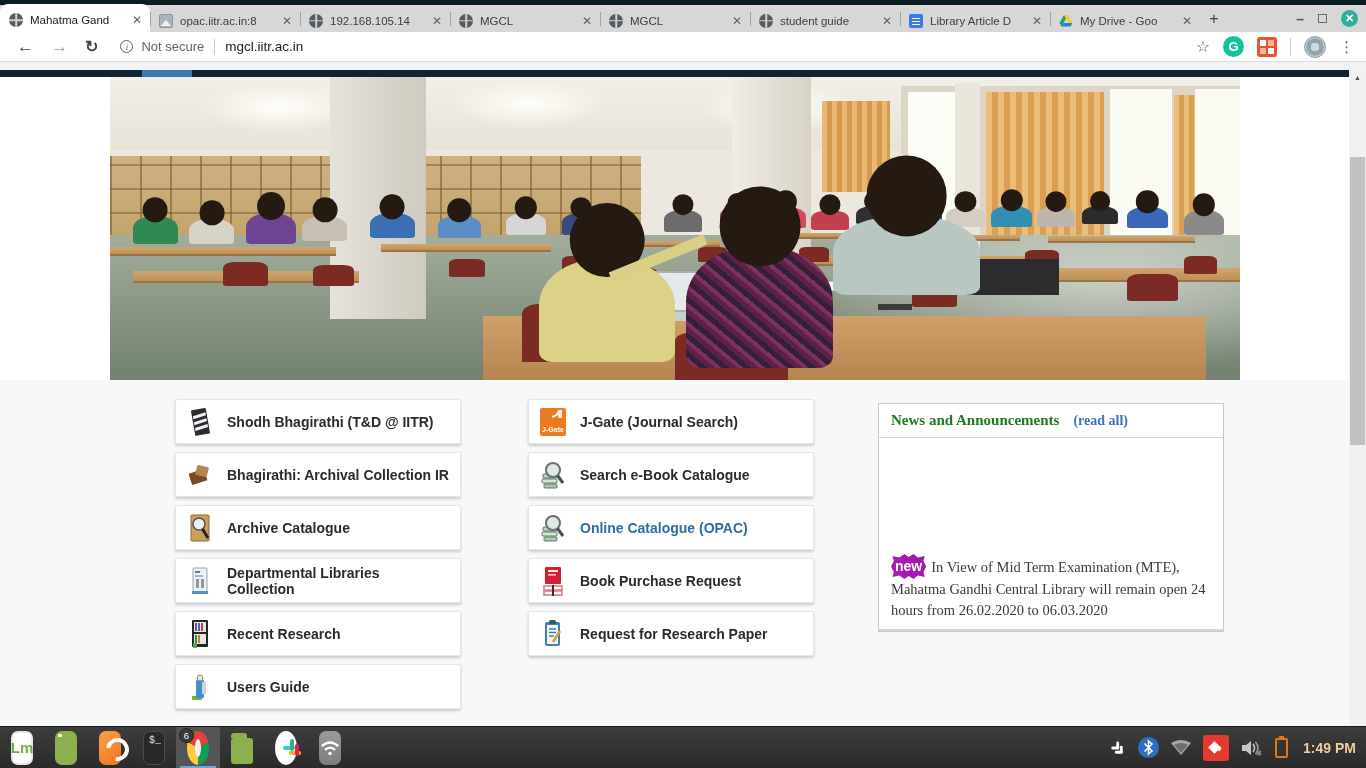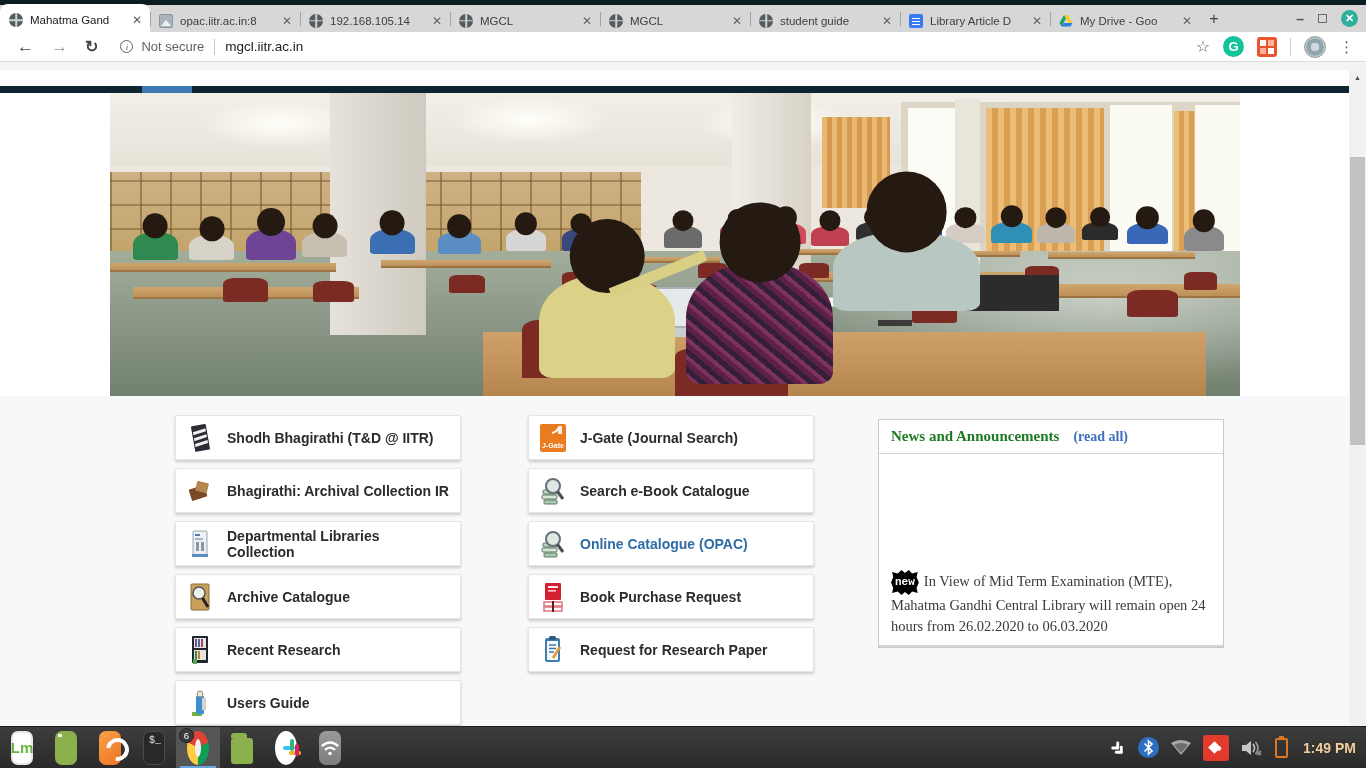--- a/index.html
+++ b/index.html
@@ -40,21 +40,21 @@
   .tb-right{display:flex;align-items:center;gap:13px;margin-right:12px;}
   .star{font-size:16px;color:#5f6368;}
   .ext-g{width:21px;height:21px;border-radius:50%;background:#15c39a;color:#fff;font-weight:bold;font-size:13px;display:flex;align-items:center;justify-content:center;}
   .ext-o{width:20px;height:20px;border-radius:3px;background:#e8552e;position:relative;overflow:hidden;}
   .ext-o::after{content:"";position:absolute;left:3px;top:3px;width:6px;height:6px;background:#fff;box-shadow:8px 0 0 #ffb199,0 8px 0 #ffb199,8px 8px 0 #fff;}
   .tbsep{width:1px;height:18px;background:#d0d0d0;}
   .avatar{width:22px;height:22px;border-radius:50%;background:radial-gradient(circle at 50% 50%,#cfd8dc 0 30%,#90a4ae 31% 60%,#b9c7cc 61%);border:1px solid #9e9e9e;}
   .dots{font-size:15px;color:#5f6368;letter-spacing:0;}
   
   .chromegap{position:absolute;top:62px;left:0;width:100%;height:8px;background:#f1f3f4;}
-  .viewport{position:absolute;top:70px;left:0;width:1349px;height:656px;background:#fff;overflow:hidden;margin-top:16px;}
+  .viewport{position:absolute;top:70px;left:0;width:1349px;height:656px;background:#fff;overflow:hidden;}
   .pagenav{position:absolute;top:0;left:0;width:100%;height:7px;background:#0e2433;}
   .pagenav .active-seg{position:absolute;left:142px;width:50px;height:7px;background:#3e78b2;}
   .contentbg{position:absolute;top:310px;left:0;width:100%;height:346px;background:#f7f8f9;}
   
   .scrollbar{position:absolute;top:70px;right:0;width:17px;height:656px;background:#f1f1f1;}
   .sb-up{position:absolute;top:4px;left:0;width:17px;text-align:center;font-size:7px;color:#505050;}
   .sb-thumb{position:absolute;top:87px;left:1px;width:15px;height:288px;background:#c1c1c1;}
   
   .photo{position:absolute;left:110px;top:7px;width:1130px;height:303px;overflow:hidden;background:#e8e4da;}
   .ph{position:absolute;}
@@ -68,22 +68,22 @@
   .clabel{margin-left:13px;font-size:14px;font-weight:bold;color:#2b2b2b;}
   .clabel.hl{color:#2e6da4;}
   
   .news{position:absolute;left:878px;top:333px;width:346px;background:#fff;border:1px solid #c9c9c9;}
   .news-head{height:34px;display:flex;align-items:center;padding:0 12px;border-bottom:1px solid #d4d4d4;font-family:"Liberation Serif",serif;}
   .news-title{color:#1d7a24;font-weight:bold;font-size:15px;}
   .news-readall{color:#3f6fbf;font-weight:bold;font-size:14px;margin-left:14px;cursor:pointer;}
   .news-item{padding:6px 12px 8px 12px;font-family:"Liberation Serif",serif;font-size:14.5px;color:#3a3a3a;line-height:21px;overflow:hidden;}
   .news-item.first{height:193px;border-bottom:2px solid #d4d4d4;display:flex;align-items:flex-end;}
   .news-item.second{height:73px;}
-  .badge{display:inline-block;background:#000000;color:#fff;font-family:Liberation Mono, monospace;
-         font-size:11px;font-weight:bold;padding:2px 4px;margin-right:5px;vertical-align:1px;
+  .badge{display:inline-block;background:#a21caf;color:#fff;font-family:Liberation Sans, sans-serif;
+         font-size:14px;font-weight:bold;padding:2px 4px;margin-right:5px;vertical-align:1px;
          clip-path:polygon(0% 50%,8% 28%,4% 8%,24% 14%,38% 0%,50% 12%,64% 0%,76% 14%,96% 8%,92% 28%,100% 50%,92% 72%,96% 92%,76% 86%,64% 100%,50% 88%,38% 100%,24% 86%,4% 92%,8% 72%);}
   
   .taskbar{position:absolute;bottom:0;left:0;width:100%;height:42px;background:linear-gradient(#3d3d3d,#2a2a2a);border-top:1px solid #1c1c1c;display:flex;align-items:center;}
   .dock{width:44px;height:42px;display:flex;align-items:center;justify-content:center;position:relative;cursor:pointer;}
   .dock.active{background:#555;}
   .dock.active::after{content:"";position:absolute;bottom:0;left:4px;right:4px;height:3px;background:#6aa6dd;}
   .ic{width:22px;height:34px;border-radius:7px;position:relative;}
   .ic-mint{background:#fff;display:flex;align-items:center;justify-content:center;color:#69b53f;font-weight:bold;font-size:15px;border:2px solid #e8e8e8;}
   .ic-desk{background:#8cb04e;}
   .ic-desk::before{content:"";position:absolute;left:3px;top:3px;width:4px;height:3px;background:#eef3e2;}
@@ -348,39 +348,39 @@
           <svg width="26" height="24" viewBox="0 0 26 24">
               <rect x="3" y="8" width="16" height="12" rx="1" fill="#7a4a26" transform="rotate(-18 11 14)"></rect>
               <rect x="9" y="3" width="12" height="10" rx="1" fill="#b5854f" transform="rotate(14 15 8)"></rect>
             </svg>
         </span>
         <span class="clabel">Bhagirathi: Archival Collection IR</span>
       </div>
       <div class="card">
         <span class="licon">
           <svg width="22" height="30" viewBox="0 0 22 30">
+              <rect x="2" y="2" width="18" height="26" rx="1" fill="#caa05e" stroke="#8f6a33"></rect>
+              <circle cx="10" cy="11" r="6" fill="#eef0ee" stroke="#555" stroke-width="1.5"></circle>
+              <line x1="13.5" y1="16" x2="19" y2="25" stroke="#222" stroke-width="3"></line>
+            </svg>
+        </span>
+        <span class="clabel">Archive Catalogue</span>
+      </div>
+      <div class="card">
+        <span class="licon">
+          <svg width="22" height="30" viewBox="0 0 22 30">
               <rect x="4" y="2" width="14" height="24" rx="1" fill="#eef0f2" stroke="#9aa4ac"></rect>
               <rect x="6" y="5" width="5" height="2" fill="#4a7fb5"></rect>
               <rect x="6" y="9" width="8" height="2" fill="#9db8cc"></rect>
               <rect x="7" y="13" width="3" height="9" fill="#8a98a4"></rect>
               <rect x="12" y="13" width="3" height="9" fill="#8a98a4"></rect>
               <rect x="3" y="25" width="16" height="3" fill="#5b8ec5"></rect>
             </svg>
         </span>
         <span class="clabel">Departmental Libraries Collection</span>
-      </div>
-      <div class="card">
-        <span class="licon">
-          <svg width="22" height="30" viewBox="0 0 22 30">
-              <rect x="2" y="2" width="18" height="26" rx="1" fill="#caa05e" stroke="#8f6a33"></rect>
-              <circle cx="10" cy="11" r="6" fill="#eef0ee" stroke="#555" stroke-width="1.5"></circle>
-              <line x1="13.5" y1="16" x2="19" y2="25" stroke="#222" stroke-width="3"></line>
-            </svg>
-        </span>
-        <span class="clabel">Archive Catalogue</span>
       </div>
       <div class="card">
         <span class="licon">
           <svg width="22" height="30" viewBox="0 0 22 30">
               <rect x="3" y="1" width="16" height="27" rx="1" fill="#20262a"></rect>
               <rect x="5" y="3" width="12" height="10" fill="#e8e6e0"></rect>
               <rect x="6" y="4" width="2" height="8" fill="#7a4a9e"></rect>
               <rect x="9" y="4" width="2" height="8" fill="#3a6fb0"></rect>
               <rect x="12" y="4" width="2" height="8" fill="#c23b4e"></rect>
               <rect x="5" y="15" width="12" height="10" fill="#e8e6e0"></rect>

